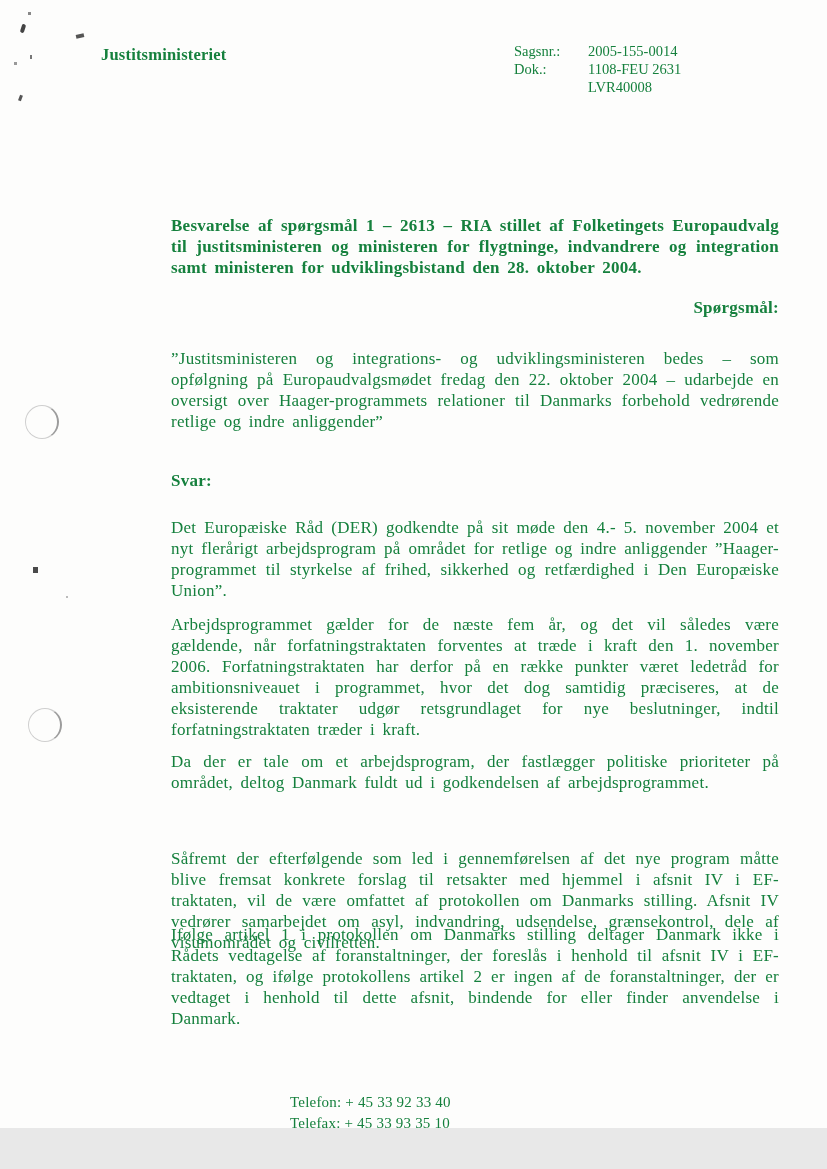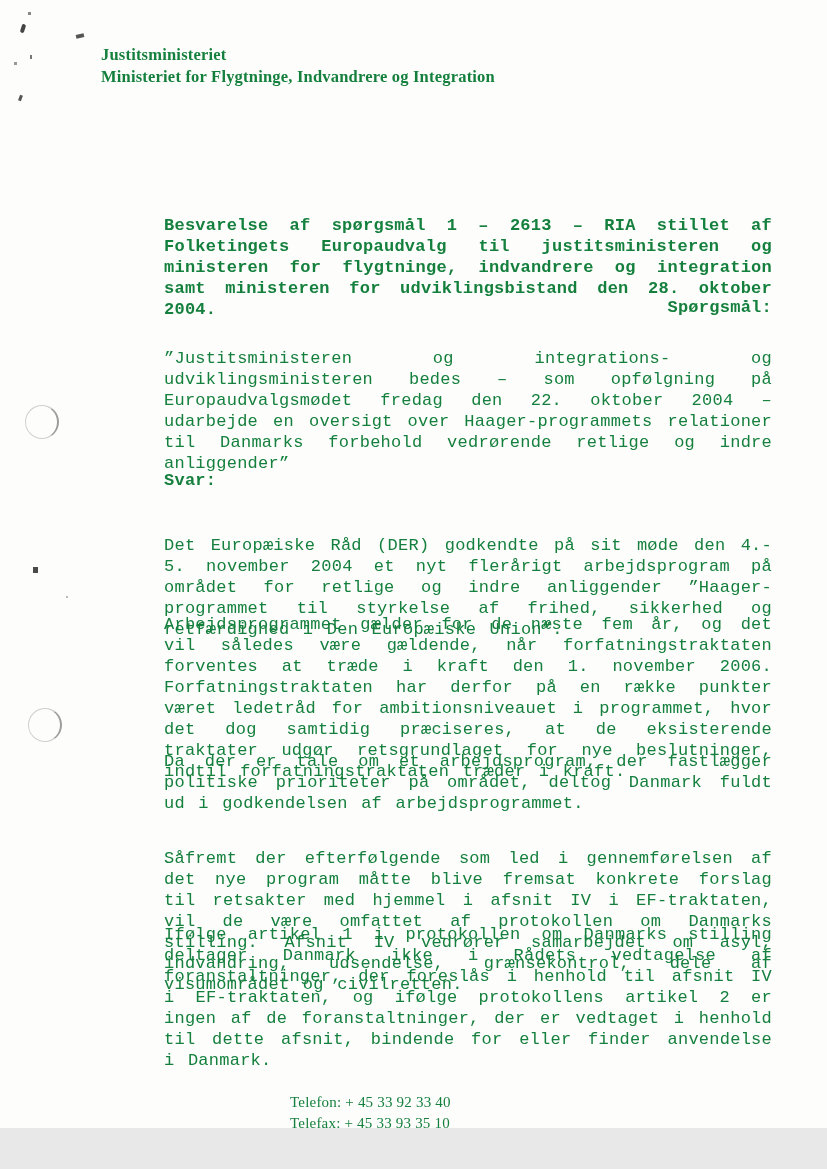--- a/index.html
+++ b/index.html
@@ -12,27 +12,27 @@
     color:#15803d;
     overflow:hidden;
   }
   
   .org-block{position:absolute;left:101px;top:44px;font-weight:bold;font-size:16.5px;line-height:22px;letter-spacing:0.2px;}
   .case-block{position:absolute;left:514px;top:42px;font-size:14.5px;line-height:18px;}
   .case-row{display:flex;}
   .case-label{width:74px;}
   .case-value{white-space:nowrap;}
   
-  .col{position:absolute;left:164px;width:608px;font-size:17px;line-height:21px;text-align:justify;letter-spacing:0.25px;word-spacing:3px;font-family:Liberation Mono, monospace;}
+  .col{position:absolute;left:171px;width:608px;font-size:17px;line-height:21px;text-align:justify;letter-spacing:0.25px;word-spacing:3px;}
   .bold{font-weight:bold;}
   .subject{top:215px;}
   .q-head{top:297px;text-align:right;}
   .quote{top:348px;}
   .a-head{top:470px;text-align:left;}
-  .p1{top:517px;margin-top:18px;}
+  .p1{top:517px;}
   .p2{top:614px;}
   .p3{top:751px;}
   .p4{top:808px;margin-top:40px;}
   .p5{top:924px;}
   
   .footer-col{position:absolute;top:1092px;font-size:15px;line-height:21px;letter-spacing:0.2px;}
   .f1{left:43px;margin-top:43px;}
   .f2{left:290px;}
   .f3{left:520px;}
   
@@ -55,23 +55,36 @@
   .sl-right{left:455px;top:1160px;width:365px;
     background:linear-gradient(90deg,#b5b5b5 0%,#5a5a5a 8%,#888 20%,#555 28%,#999 40%,#707070 58%,#aaa 66%,#4a4a4a 74%,#808080 84%,#3f3f3f 92%,#777 100%);}
 </style>
 </head>
 <body>
 
 <div class="page">
 
   <div class="org-block">
     <div>Justitsministeriet</div>
-    <div>Ministeriet for Flygtninge, Indvandrere og Integration</div>
   </div>
 
+  <div class="case-block">
+    <div class="case-row">
+      <span class="case-label">Sagsnr.:</span>
+      <span class="case-value">2005-155-0014</span>
+    </div>
+    <div class="case-row">
+      <span class="case-label">Dok.:</span>
+      <span class="case-value">1108-FEU 2631</span>
+    </div>
+    <div class="case-row">
+      <span class="case-label"></span>
+      <span class="case-value">LVR40008</span>
+    </div>
+  </div>
 
   <div class="col subject bold">Besvarelse af spørgsmål 1 – 2613 – RIA stillet af Folketingets Europaudvalg til justitsministeren og ministeren for flygtninge, indvandrere og integration samt ministeren for udviklingsbistand den 28. oktober 2004.</div>
 
   <div class="col q-head bold">Spørgsmål:</div>
   <div class="col quote">”Justitsministeren og integrations- og udviklingsministeren bedes – som opfølgning på Europaudvalgsmødet fredag den 22. oktober 2004 – udarbejde en oversigt over Haager-programmets relationer til Danmarks forbehold vedrørende retlige og indre anliggender”</div>
 
   <div class="col a-head bold">Svar:</div>
   <div class="col p1">Det Europæiske Råd (DER) godkendte på sit møde den 4.- 5. november 2004 et nyt flerårigt arbejdsprogram på området for retlige og indre anliggender ”Haager-programmet til styrkelse af frihed, sikkerhed og retfærdighed i Den Europæiske Union”.</div>
   <div class="col p2">Arbejdsprogrammet gælder for de næste fem år, og det vil således være gældende, når forfatningstraktaten forventes at træde i kraft den 1. november 2006. Forfatningstraktaten har derfor på en række punkter været ledetråd for ambitionsniveauet i programmet, hvor det dog samtidig præciseres, at de eksisterende traktater udgør retsgrundlaget for nye beslutninger, indtil forfatningstraktaten træder i kraft.</div>
   <div class="col p3">Da der er tale om et arbejdsprogram, der fastlægger politiske prioriteter på området, deltog Danmark fuldt ud i godkendelsen af arbejdsprogrammet.</div>

